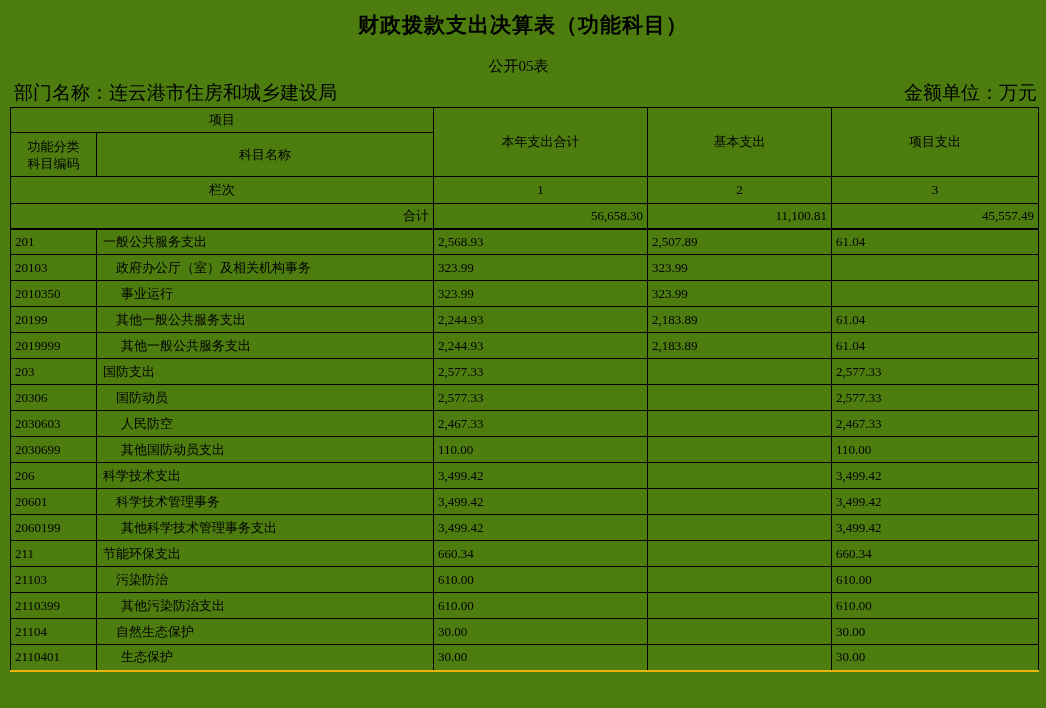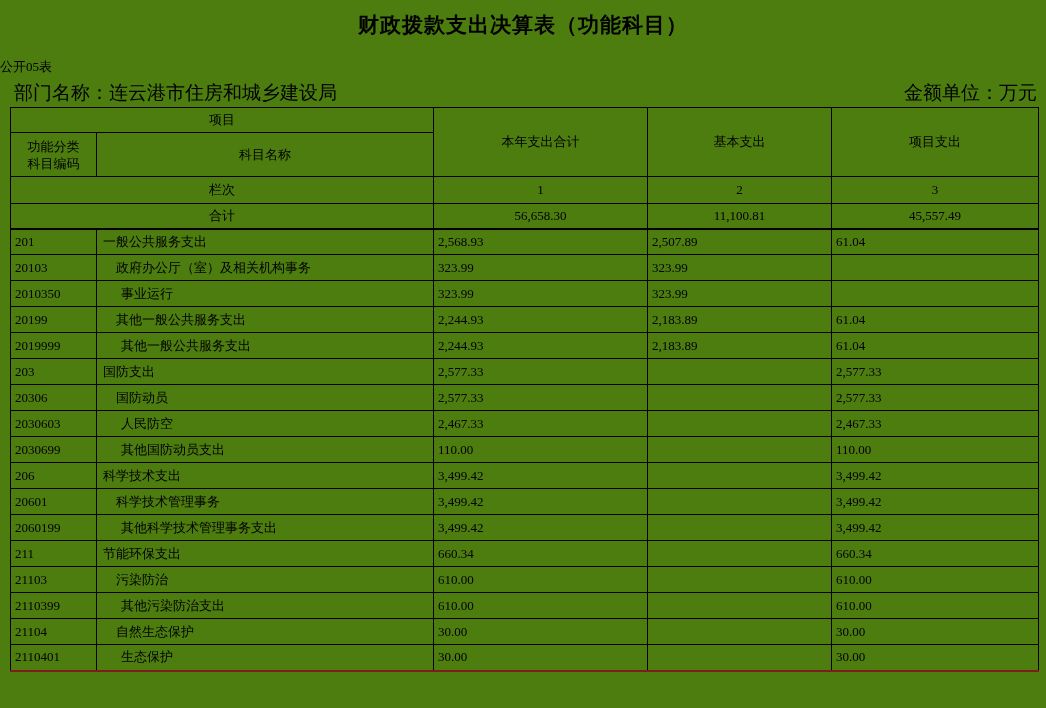--- a/index.html
+++ b/index.html
@@ -17,23 +17,23 @@
   }
   .title {
     padding-top: 12px;
     text-align: center;
     font-size: 21px;
     line-height: 26px;
     font-weight: bold;
     letter-spacing: 1px;
   }
   .pub-line {
-    text-align: left;
+    text-align: center;
     padding: 21px 9px 0 0;
-    font-size: 13px;
+    font-size: 15px;
     line-height: 15px;
   }
   .meta-line {
     display: flex;
     justify-content: space-between;
     align-items: flex-end;
     padding: 11px 9px 6px 14px;
     font-size: 19px;
     line-height: 16px;
   }
@@ -55,24 +55,24 @@
   col.c-code { width: 86px; }
   col.c-name { width: 337px; }
   col.c-total { width: 214px; }
   col.c-basic { width: 184px; }
   col.c-proj { width: 207px; }
 
   tr.r-project td { height: 25px; text-align: center; vertical-align: middle; }
   tr.r-sub td { height: 44px; text-align: center; vertical-align: middle; }
   tr.r-sub td.code-head { white-space: pre-line; line-height: 17px; }
   tr.r-lanci td { height: 27px; text-align: center; vertical-align: middle; margin-left: 44px; }
-  tr.r-total td { height: 25px; text-align: center; vertical-align: middle; }
+  tr.r-total td { height: 25px; text-align: right; vertical-align: middle; }
   tr.r-total td { border-bottom: 2px solid #000; }
   tr.data-row td { height: 26px; vertical-align: middle; }
-  tr.data-row:last-child td { border-bottom: 2px solid #7f1d1d; }
+  tr.data-row:last-child td { border-bottom: 2px solid #eab308; }
 
   td.num { padding-right: 5px; }
   td.code { text-align: left; padding-left: 4px; }
   td.name { text-align: left; }
   td.name.indent-0 { padding-left: 6px; }
   td.name.indent-1 { padding-left: 19px; }
   td.name.indent-2 { padding-left: 24px; }
 </style>
 </head>
 <body>

